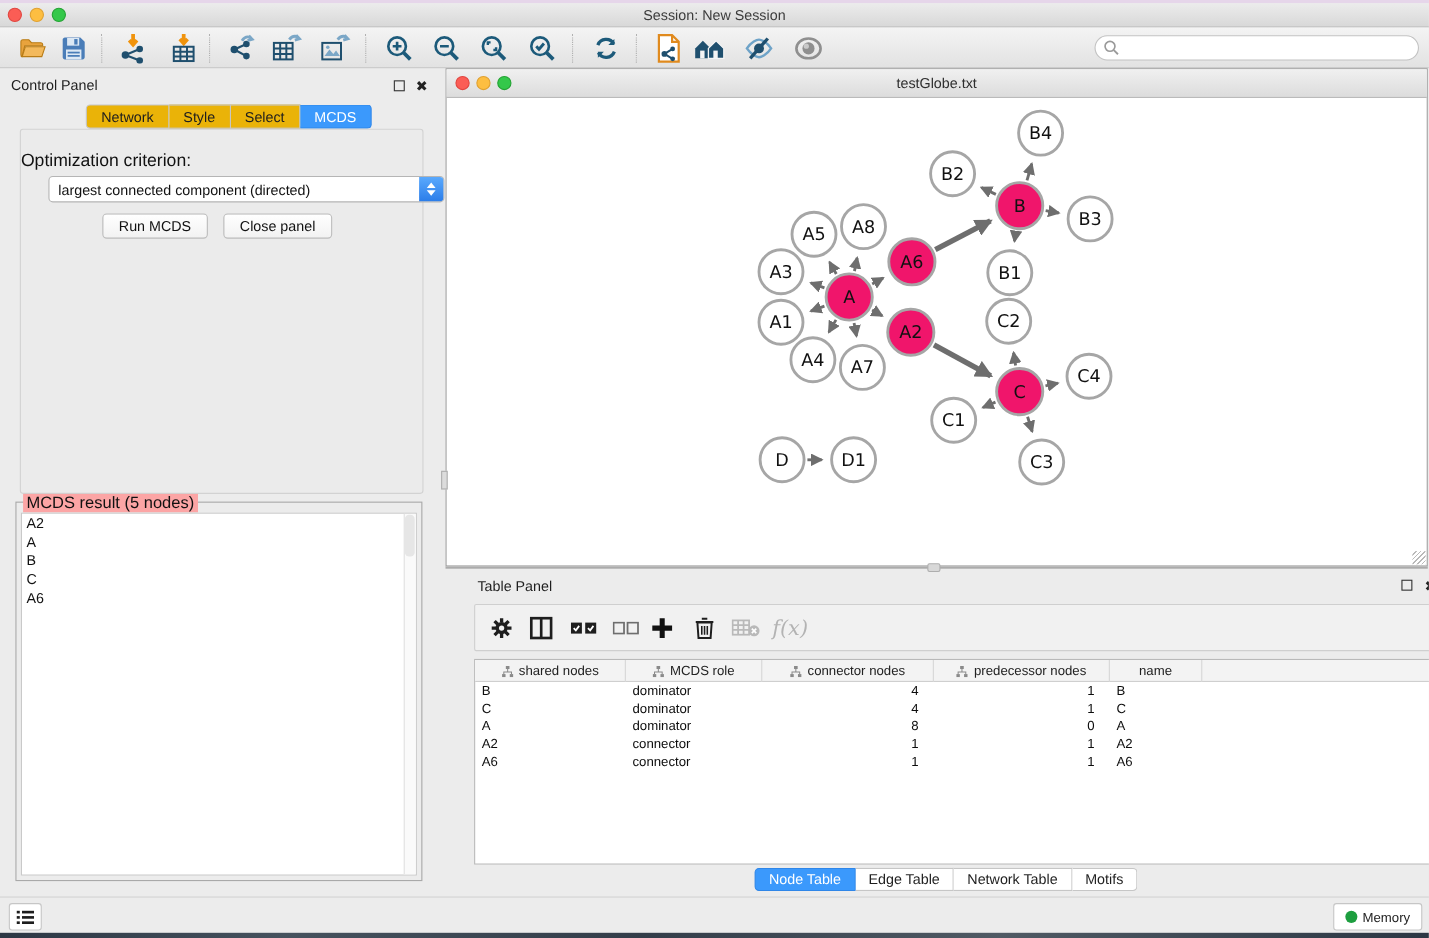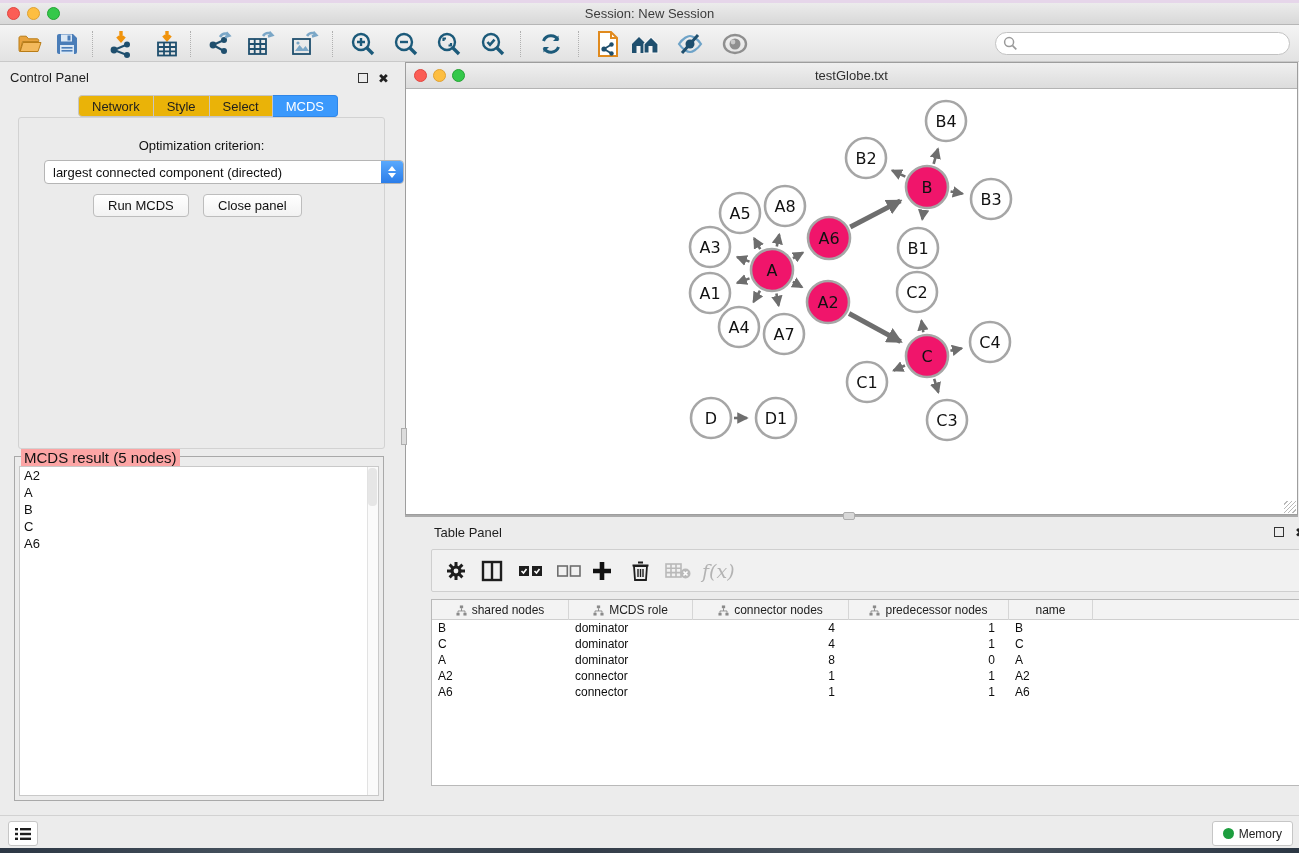--- a/index.html
+++ b/index.html
@@ -33,21 +33,21 @@
   .panel-float { position:absolute; width:10px; height:10px; border:1.5px solid #333; }
   .panel-close { position:absolute; font-size:13px; font-weight:bold; color:#222; line-height:10px; }
   #cp-tabs { position:absolute; left:75px; top:29px; display:flex; }
   .cp-tab { height:22px; padding:0 13px; font-size:13px; display:flex; align-items:center;
     background:#eab308; border:1px solid #c6c6c6; border-left:none; color:#1e1e1e; }
   .cp-tab:first-child { border-left:1px solid #c6c6c6; border-radius:4px 0 0 4px; }
   .cp-tab:last-child { border-radius:0 4px 4px 0; }
   .cp-tab.active { background:#3b99fc; border-color:#2f86e8; color:#fff; }
   #cp-body { position:absolute; left:15px; top:51px; width:367px; height:332px;
     background:#ebebeb; border:1px solid #d2d2d2; border-radius:3px; }
-  #opt-label { position:absolute; left:0; width:100%; top:20px; text-align:center; font-size:13px; color:#111; }
+  #opt-label { position:absolute; left:0; width:100%; top:20px; text-align:left; font-size:16px; color:#111; }
   #criterion-select { position:absolute; left:25px; top:42px; width:360px; height:24px; background:#fff;
     border:1px solid #b5b5b5; border-radius:4px; display:flex; align-items:center; }
   #criterion-select .sel-text { flex:1; font-size:13px; color:#111; padding-left:8px; }
   #criterion-select .sel-step { width:22px; height:22px; border-radius:0 3px 3px 0;
     background:linear-gradient(#5aa9fd,#2b7de9); display:flex; flex-direction:column; align-items:center; justify-content:center; gap:2px; }
   .chev-up { width:0; height:0; border-left:4px solid transparent; border-right:4px solid transparent; border-bottom:5px solid #fff; }
   .chev-down { width:0; height:0; border-left:4px solid transparent; border-right:4px solid transparent; border-top:5px solid #fff; }
   .cp-btn { position:absolute; top:76px; height:23px; background:linear-gradient(#ffffff,#f2f2f2);
     border:1px solid #bdbdbd; border-radius:4px; font-size:13px; color:#111;
     display:flex; align-items:center; justify-content:center; padding:0 14px; }
@@ -570,20 +570,26 @@
           <div class="td">A6</div>
           <div class="td">connector</div>
           <div class="td num">1</div>
           <div class="td num">1</div>
           <div class="td">A6</div>
           <div></div>
         </div>
       </div>
   </div>
 
+  <div id="table-tabs">
+      <div class="table-tab active">Node Table</div>
+      <div class="table-tab">Edge Table</div>
+      <div class="table-tab">Network Table</div>
+      <div class="table-tab">Motifs</div>
+    </div>
 </div>
 
 <div id="status-bar" class="abs">
   <span id="list-btn">
     <svg width="16" height="14" viewBox="0 0 16 14">
         <g fill="#1e1e1e">
           <rect x="0" y="1" width="3" height="2.4"></rect>
           <rect x="5" y="1" width="11" height="2.4"></rect>
           <rect x="0" y="5.8" width="3" height="2.4"></rect>
           <rect x="5" y="5.8" width="11" height="2.4"></rect>

